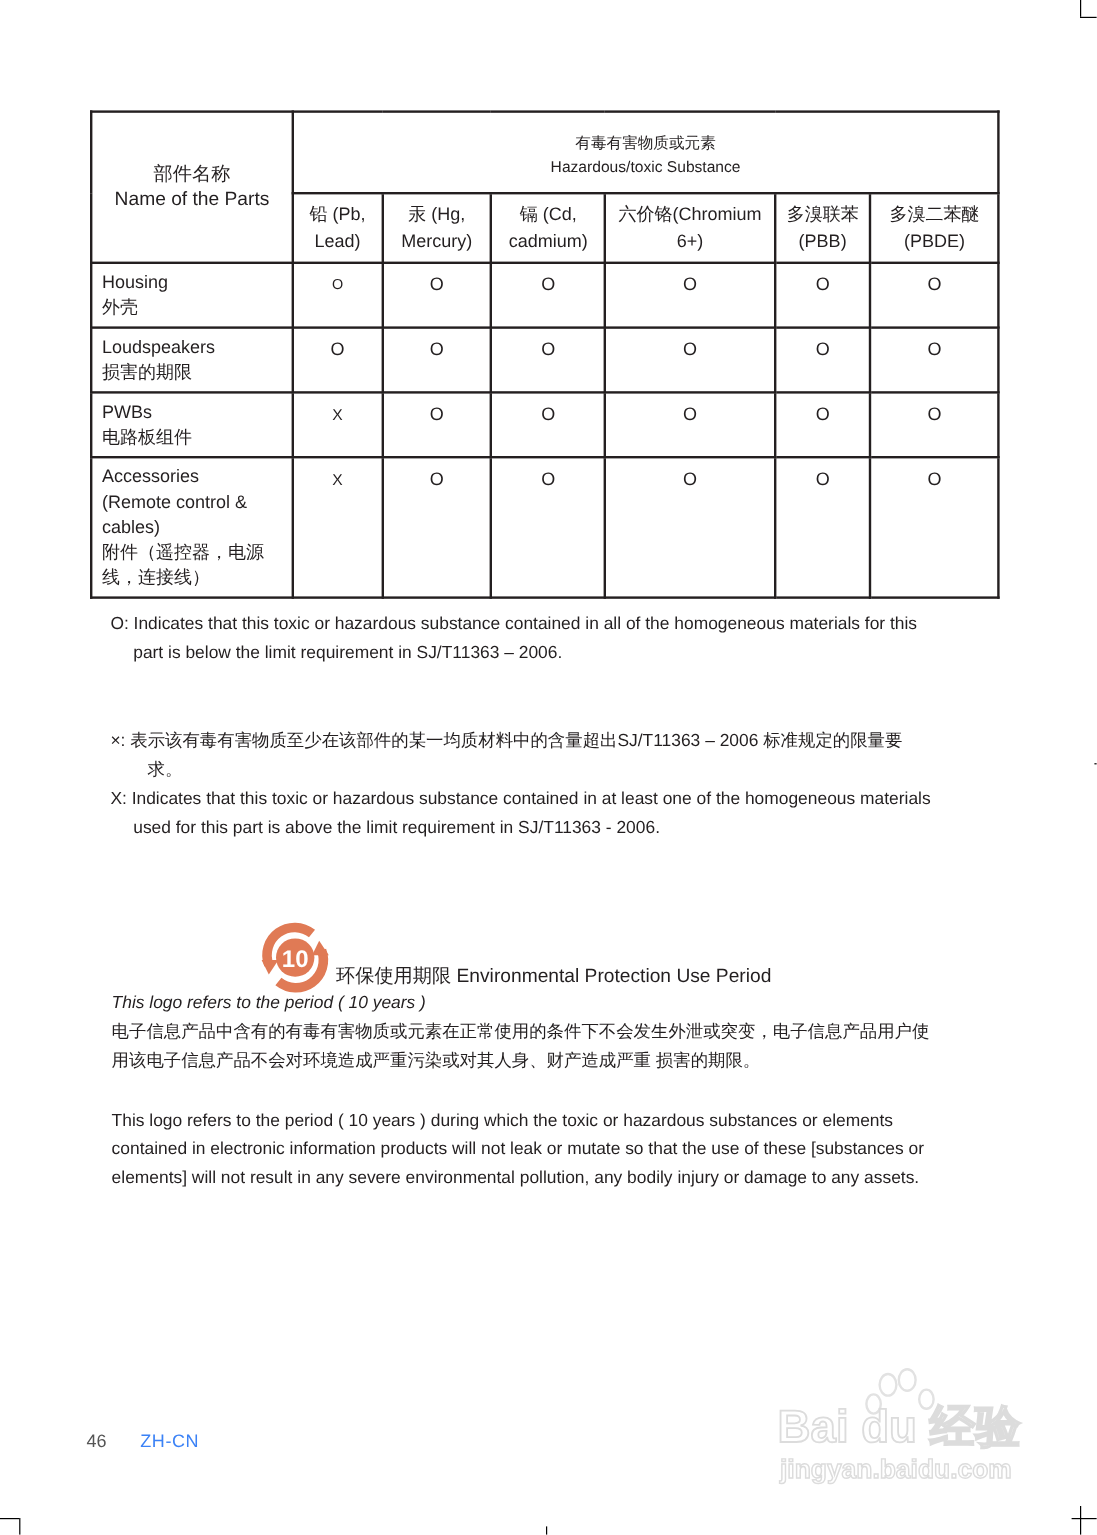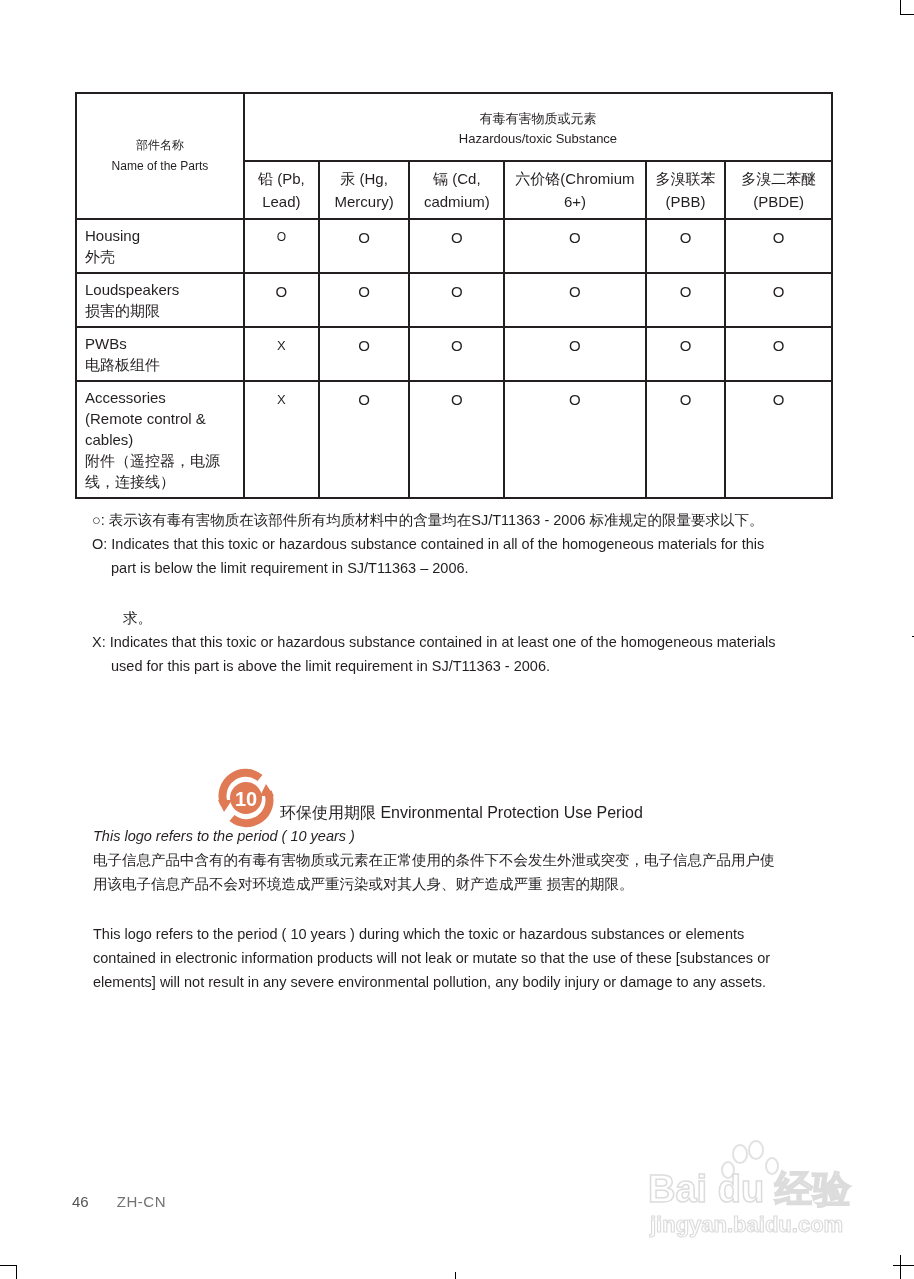--- a/index.html
+++ b/index.html
@@ -2,37 +2,37 @@
 <html><head>
 <meta charset="utf-8">
 <style>
   html, body { margin:0; padding:0; background:#ffffff; }
   body { width:914px; height:1279px; position:relative; overflow:hidden;
          font-family:"Liberation Sans", "DejaVu Sans", sans-serif; color:#231f20; }
   .crop { position:absolute; background:#000; }
   table.rohs { position:absolute; left:75px; top:92px; width:758px; border-collapse:collapse;
                font-size:15px; line-height:21px; }
   table.rohs td { border:2px solid #231f20; vertical-align:top; padding:0; }
-  .hdr-parts { text-align:center; vertical-align:middle !important; font-size:12px; line-height:21px; }
+  .hdr-parts { text-align:center; vertical-align:middle !important; font-size:16px; line-height:21px; }
   .hdr-main { text-align:center; height:62px; vertical-align:middle !important; font-size:13px; line-height:20px; padding-top:4px !important; }
   .hdr-sub { text-align:center; vertical-align:middle !important; height:56px; font-size:15px; line-height:23px; }
   .part { padding:5px 8px !important; font-size:15px; line-height:21px; }
   .mark { text-align:center; font-size:15px; padding-top:7px !important; }
   .notes { position:absolute; left:92px; width:730px; font-size:14.5px; line-height:24px; }
   .notes p { margin:0; }
   .indent { padding-left:19px; }
   .logo-row { position:absolute; left:214px; top:766px; display:flex; align-items:flex-end; }
   .logo { width:64px; height:64px; position:relative; }
   .logo-title { font-size:16px; margin-left:2px; margin-bottom:6px; }
   .epup { position:absolute; left:93px; width:730px; font-size:14.5px; line-height:24px; }
   .epup p { margin:0; }
   .ital { font-style:italic; }
   .footer { position:absolute; left:72px; top:1193px; font-size:15px; }
   .pg { color:#555; margin-right:24px; }
-  .lang { color:#737373; letter-spacing:0.5px; }
+  .lang { color:#3b82f6; letter-spacing:0.5px; }
   .watermark { position:absolute; left:648px; top:1140px; width:210px; height:100px; color:#ddd; }
 </style>
 </head>
 <body>
 
 <div class="crop" style="left:900px;top:0;width:1px;height:14px;"></div>
 <div class="crop" style="left:900px;top:14px;width:14px;height:1px;"></div>
 <div class="crop" style="left:912px;top:636px;width:2px;height:1px;"></div>
 <div class="crop" style="left:0;top:1265px;width:16px;height:1px;"></div>
 <div class="crop" style="left:16px;top:1265px;width:1px;height:14px;"></div>
@@ -133,26 +133,26 @@
     <td class="mark">O</td>
     <td class="mark">O</td>
     <td class="mark">O</td>
     <td class="mark">O</td>
     <td class="mark">O</td>
   </tr>
 </tbody>
   </table>
 
 <div class="notes" style="top:508px;">
-  <p>○:  表示该有毒有害物质在该部件所有均质材料中的含量均在SJ/T11363 - 2006 标准规定的限量要求以下。</p>
   <p>O: Indicates that this toxic or hazardous substance contained in all of the homogeneous materials for this</p>
   <p class="indent">part is below the limit requirement in SJ/T11363  –  2006.</p>
 </div>
 
 <div class="notes" style="top:606px;">
+  <p>×:  表示该有毒有害物质至少在该部件的某一均质材料中的含量超出SJ/T11363  –  2006 标准规定的限量要</p>
   <p class="indent" style="padding-left:31px;">求。</p>
   <p>X: Indicates that this toxic or hazardous substance contained in at least one of the homogeneous materials</p>
   <p class="indent">used for this part is above the limit requirement in SJ/T11363 - 2006.</p>
 </div>
 
 <div class="logo-row">
   <div class="logo">
     <svg width="64" height="64" viewBox="0 0 64 64">
       <path d="M10 38 A23 23 0 0 1 46 12" fill="none" stroke="#e07a55" stroke-width="8"></path>
       <path d="M54 26 A23 23 0 0 1 18 52" fill="none" stroke="#e07a55" stroke-width="8"></path>

